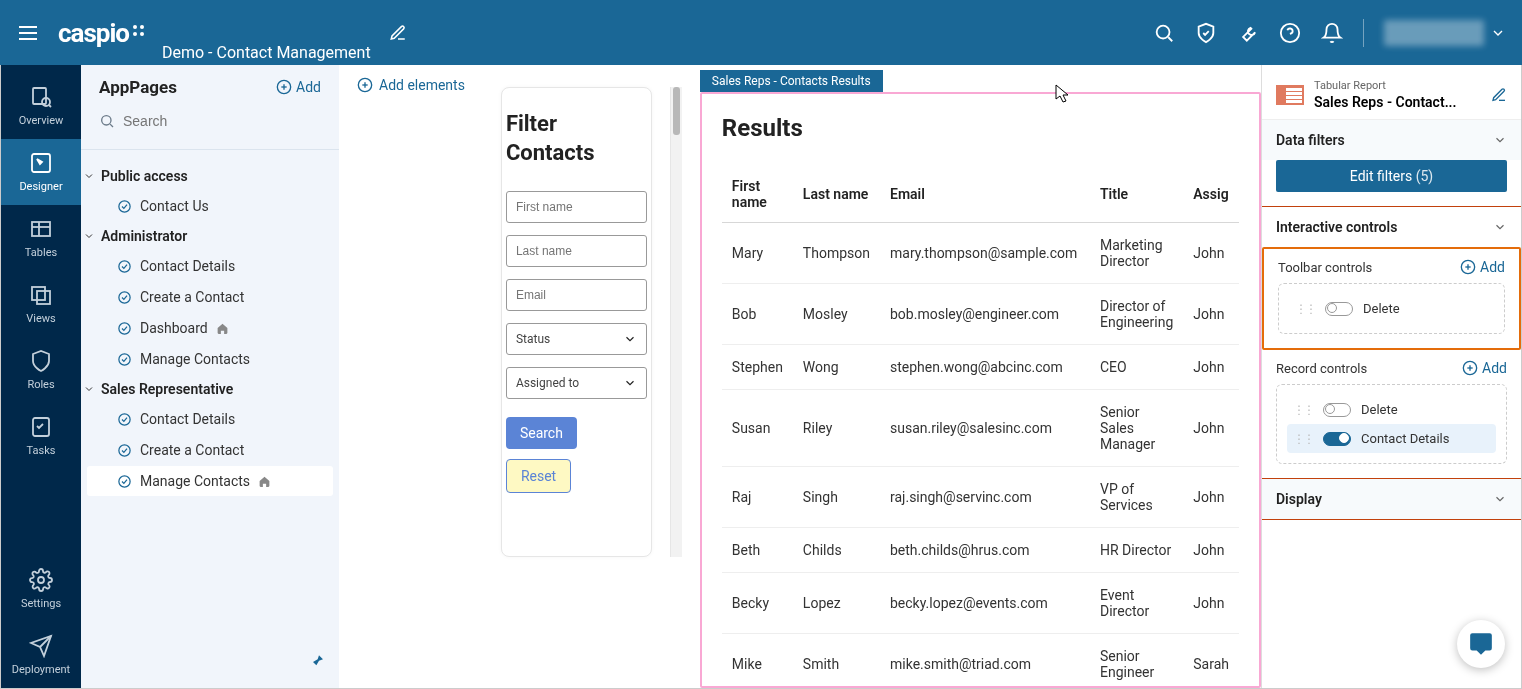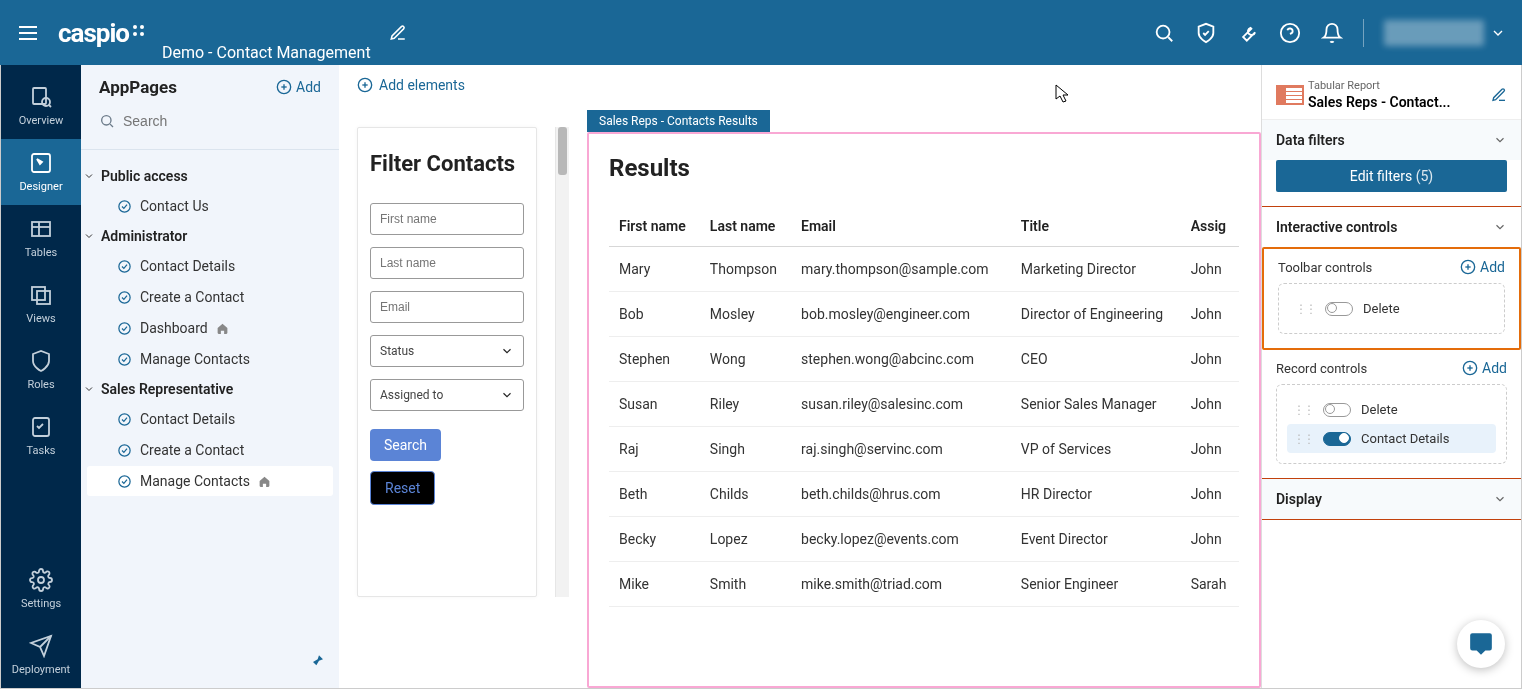--- a/index.html
+++ b/index.html
@@ -44,48 +44,48 @@
 .node { padding:7px 18px 7px 30px; font-size:14px; color:#333; display:flex; align-items:center; gap:8px; cursor:pointer; border-radius:3px; margin:1px 6px;}
 .node.active { background:#fff;}
 .node .chk { color:#1a6796; }
 .node svg{width:15px;height:15px;}
 .home-ico{color:#888;width:13px!important;height:13px!important;}
 .pin { position:absolute; bottom:14px; right:14px; color:#1a6796;}
 .pin svg{width:16px;height:16px;}
 
 
 .canvas-wrap { flex:1; display:flex; background:#fff; overflow:hidden;}
-.canvas { flex:1; display:flex; flex-direction:column; overflow:hidden;}
+.canvas { flex:1; display:flex; flex-direction:row; overflow:hidden;}
 .canvas-top { padding:12px 18px; }
 .add-el { color:#1a6796; font-size:14px; display:flex; align-items:center; gap:6px; cursor:pointer;}
 .add-el svg{width:16px;height:16px;}
 .canvas-body { flex:1; display:flex; padding:0 0 0 18px; gap:18px; overflow:hidden;}
-.filter-card { width:180px; background:#fff; border:1px solid #e6e6e6; border-radius:2px; padding:22px 12px; margin-top:22px; height:470px; box-shadow:0 0 4px rgba(0,0,0,.04);}
+.filter-card { width:180px; background:#fff; border:1px solid #e6e6e6; border-radius:8px; padding:22px 4px; margin-top:22px; height:470px; box-shadow:0 0 4px rgba(0,0,0,.04);}
 .filter-card h2{font-size:22px;font-weight:700;line-height:1.3;margin-bottom:24px;color:#222;}
 .fc-input { display:block; width:100%; border:1px solid #999; border-radius:3px; padding:8px 9px; font-size:12px; margin-bottom:12px; color:#444; background:#fff;}
 .fc-sel { display:flex; align-items:center; justify-content:space-between; border:1px solid #999; border-radius:3px; padding:8px 9px; font-size:12px; margin-bottom:12px; color:#444; cursor:pointer;}
 .fc-sel svg{width:14px;height:14px;}
 .btn { display:inline-block; padding:8px 14px; font-size:14px; border-radius:4px; cursor:pointer; margin-top:6px;}
 .btn.primary{background:#5b84d6;color:#fff;}
-.btn.outline{background:#000000;color:#5b84d6;border:1px solid #5b84d6;margin-top:10px;}
+.btn.outline{background:#fef9c3;color:#5b84d6;border:1px solid #5b84d6;margin-top:10px;}
 .scroll-trk{width:14px;background:#f2f2f2;margin-top:22px;height:470px;border-left:1px solid #e6e6e6;position:relative;}
 .scroll-thumb{position:absolute;left:2px;right:2px;top:0;height:48px;background:#b8b8b8;border-radius:3px;}
 
 .results-card { flex:1; margin-top:0; overflow:hidden; border:2px solid #f9a8d4; border-radius:2px; background:#fff;}
 .results-tab { background:#1a6796; color:#fff; font-size:12px; padding:4px 12px; display:inline-block;}
 .results-body{padding:20px;}
 .results-body h2{font-size:24px;font-weight:700;margin-bottom:24px;color:#222;}
 table { width:100%; border-collapse:collapse; font-size:14px;}
 th { text-align:left; font-weight:600; padding:12px 10px; border-bottom:1px solid #d7d7d7; color:#222;}
 td { padding:14px 10px; border-bottom:1px solid #eee; color:#333;}
 td.email-col, th.email-col{min-width:210px;}
 
 
 .rpanel { width:260px; border-left:1px solid #ddd; background:#fff; overflow:auto; position:relative;}
-.rp-head { display:flex; align-items:center; gap:4px; padding:14px 14px 8px; border-bottom:1px solid #eee;}
+.rp-head { display:flex; align-items:center; gap:10px; padding:14px 14px 8px; border-bottom:1px solid #eee;}
 .rp-typeico{width:28px;height:20px;border:2px solid #e07a5f;display:flex;}
 .rp-typeico::before{content:'';width:8px;background:#e07a5f;}
 .rp-typeico::after{content:'';flex:1;background:repeating-linear-gradient(#e07a5f 0 1px,transparent 1px 4px);}
 .rp-head small{font-size:11px;color:#666;display:block;}
 .rp-head b{font-size:14px;font-weight:600;}
 .rp-head .pencil{color:#1a6796;margin-left:auto;}
 .rp-sec{border-bottom:1px solid #c2410c;}
 .rp-sec-h{display:flex;align-items:center;justify-content:space-between;padding:12px 14px;font-size:14px;font-weight:600;color:#222;cursor:pointer; background:#f7fafc;}
 .rp-sec-h.plain{background:#fff;}
 .rp-sec-h svg{width:14px;height:14px;}

